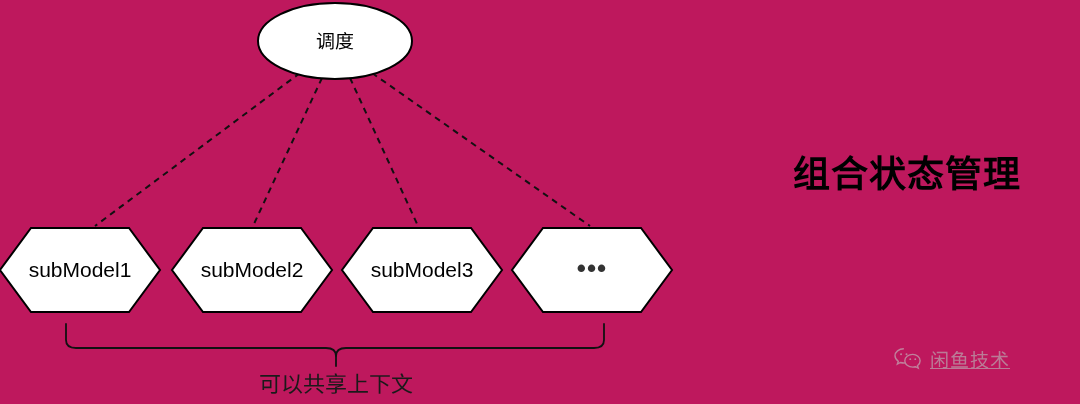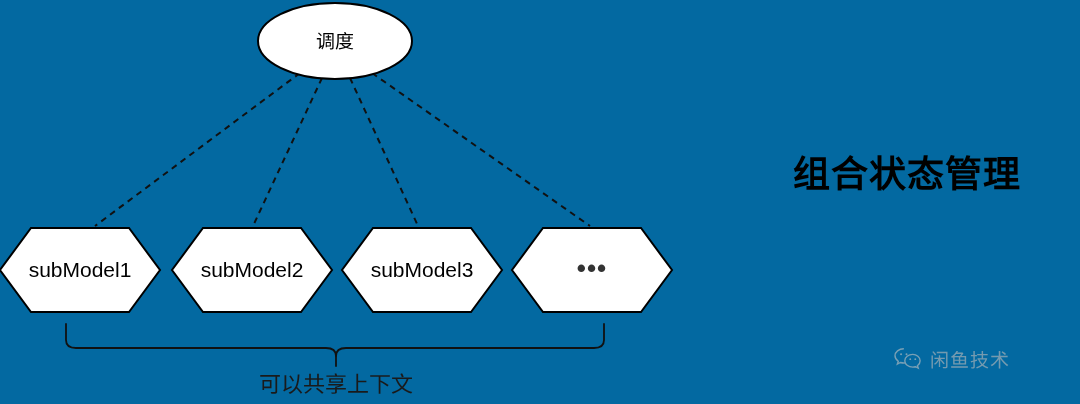--- a/index.html
+++ b/index.html
@@ -12,21 +12,21 @@
     width: 1080px;
     height: 404px;
     overflow: hidden;
     font-family: "Liberation Sans", "DejaVu Sans", sans-serif;
     color: #000000;
   }
   #canvas {
     position: relative;
     width: 1080px;
     height: 404px;
-    background: #0369a1;
+    background: #be185d;
   }
   #diagram-svg {
     position: absolute;
     left: 0;
     top: 0;
     width: 1080px;
     height: 404px;
     display: block;
   }
   .shape-stroke {
@@ -111,20 +111,21 @@
     height: 26px;
     display: block;
     flex: 0 0 auto;
   }
   #watermark .wm-text {
     font-family: "DejaVu Sans", "Liberation Sans", sans-serif;
     font-size: 19px;
     color: #b9b9b9;
     letter-spacing: 1px;
     white-space: nowrap;
+    text-decoration: underline;
   }
 </style>
 </head>
 <body>
 
 <div id="canvas">
 
   <svg id="diagram-svg" viewBox="0 0 1080 404" xmlns="http://www.w3.org/2000/svg">
 
     <g>

